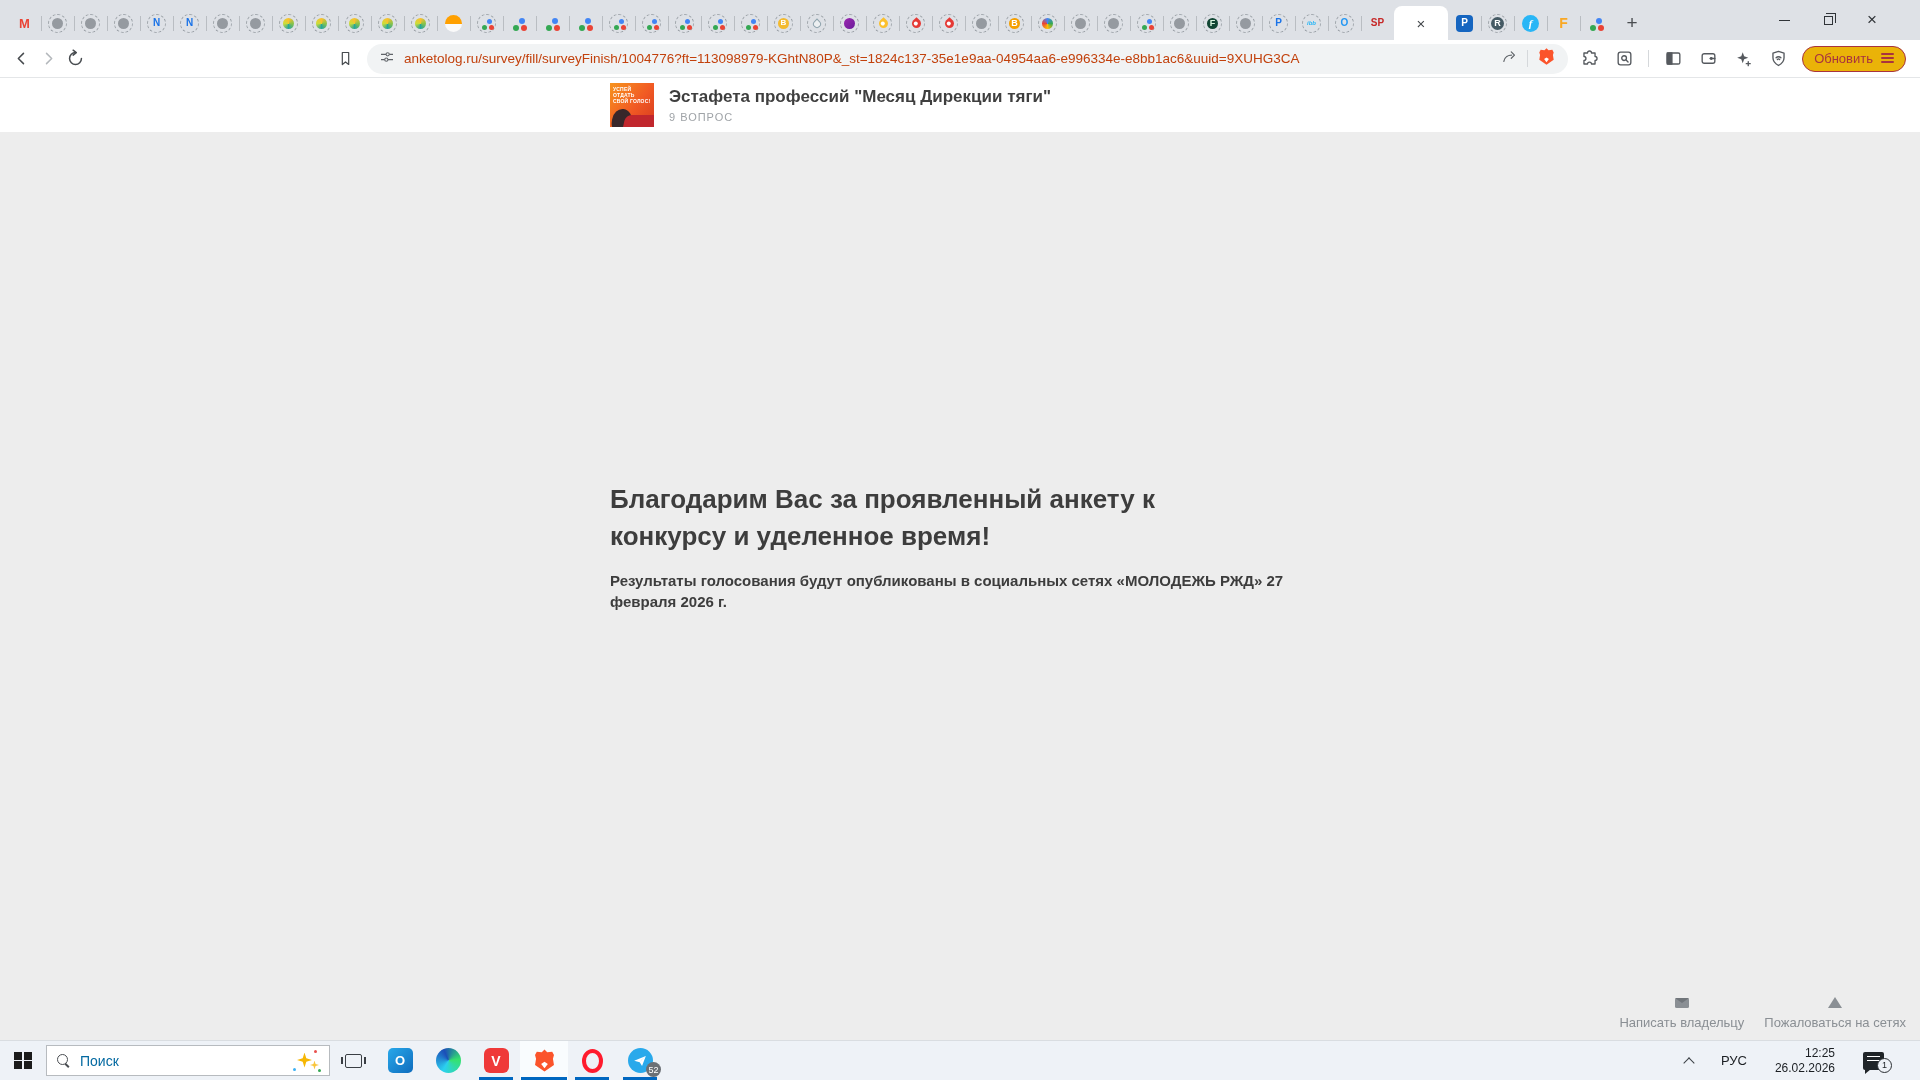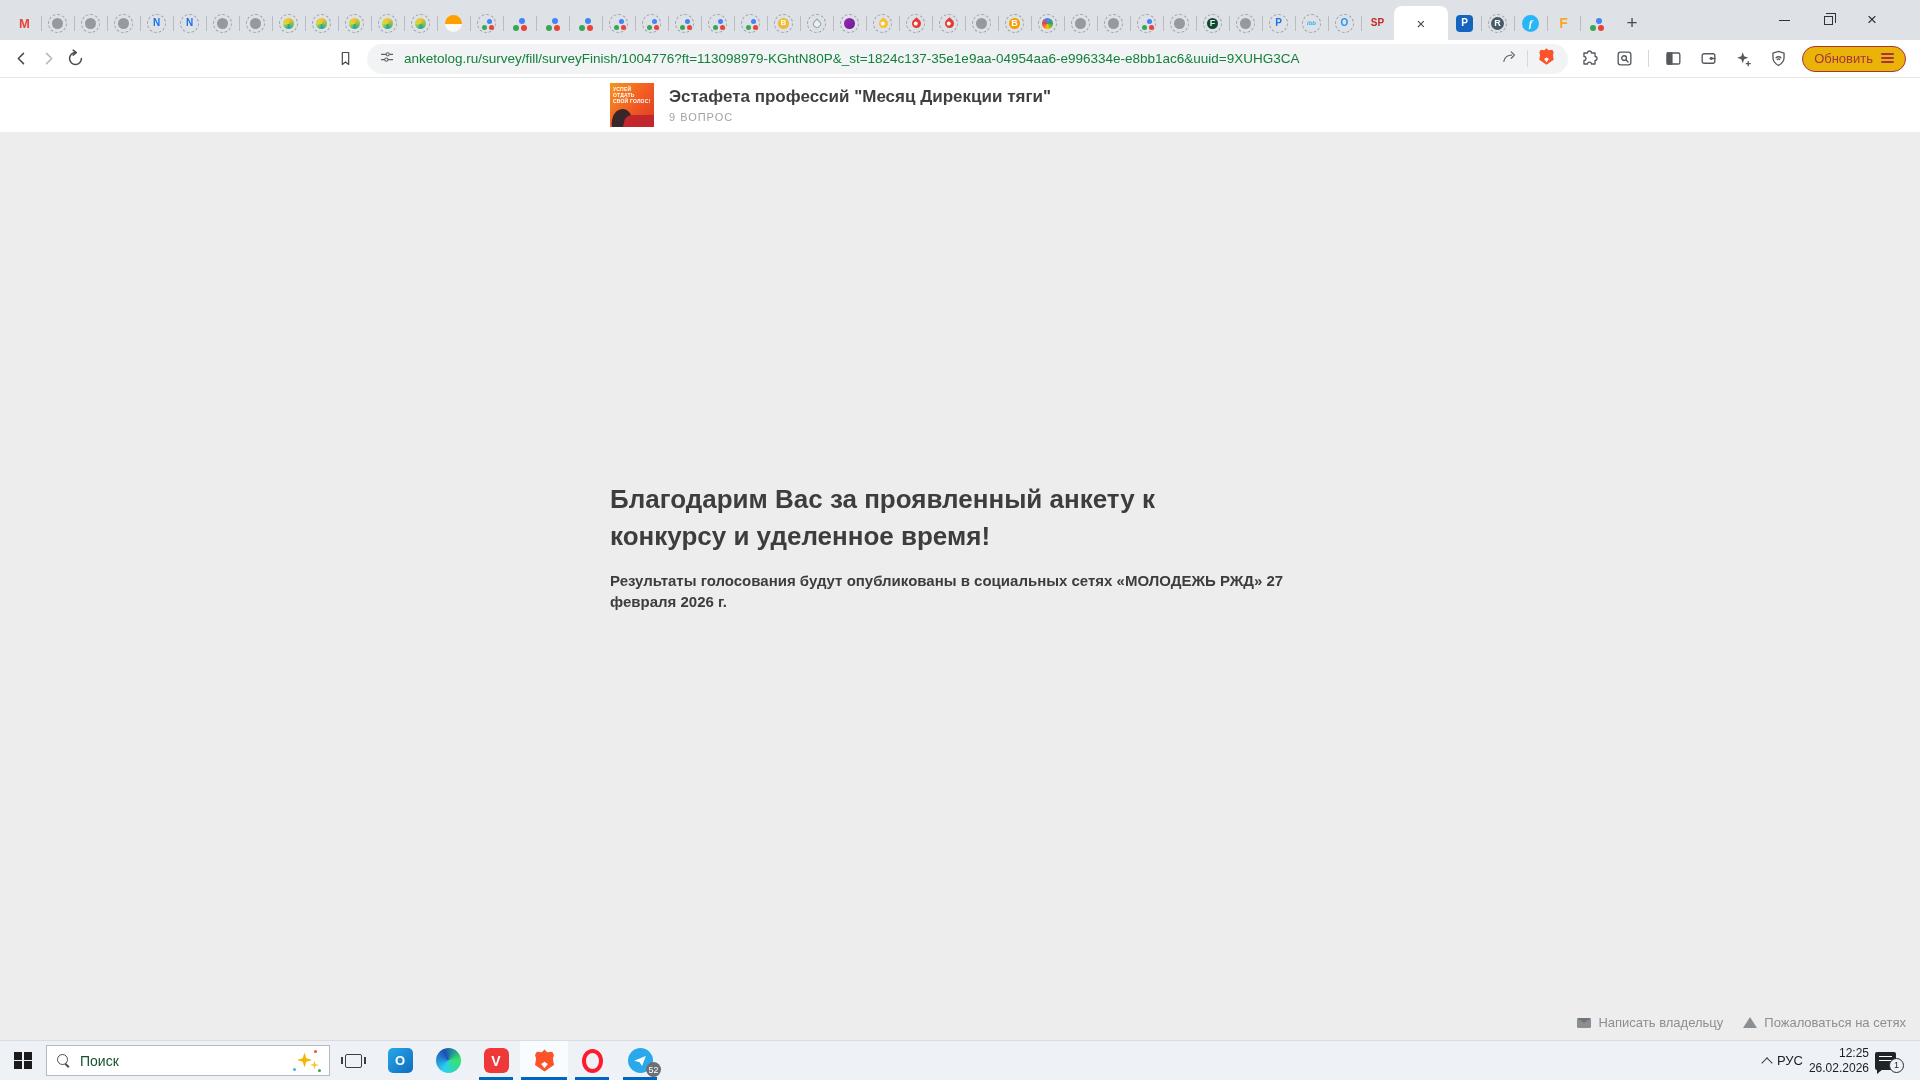--- a/index.html
+++ b/index.html
@@ -58,21 +58,21 @@
   
   .toolbar{height:38px;background:#fff;display:flex;align-items:center;padding:0 14px 0 8px;border-bottom:1px solid #e4e6e8;flex:none;}
   .navbtn{width:27px;height:27px;display:flex;align-items:center;justify-content:center;cursor:pointer;flex:none;}
   .navbtn svg{width:19px;height:19px;stroke:#474b4f;fill:none;stroke-width:1.9;stroke-linecap:round;stroke-linejoin:round;}
   .navbtn.disabled svg{stroke:#b4b8bc;}
   .tb-gap{width:243px;flex:none;}
   .bookmark svg{width:17px;height:17px;stroke:#474b4f;fill:none;stroke-width:1.7;}
   .urlbar{flex:1;height:30px;background:#f1f3f4;border-radius:15px;display:flex;align-items:center;padding:0 12px;gap:9px;margin:0 10px 0 8px;min-width:0;}
   .urlbar svg{flex:none;}
   .tune svg{width:16px;height:16px;stroke:#5f6368;fill:#5f6368;stroke-width:1.6;}
-  .url-text{flex:1;font-size:13.5px;color:#15803d;white-space:nowrap;overflow:hidden;min-width:0;}
+  .url-text{flex:1;font-size:13.5px;color:#c2410c;white-space:nowrap;overflow:hidden;min-width:0;}
   .share svg{width:17px;height:17px;stroke:#5f6368;fill:none;stroke-width:1.7;stroke-linecap:round;stroke-linejoin:round;}
   .vdiv{width:1px;height:17px;background:#d5d8db;flex:none;}
   .lion svg{width:19px;height:19px;}
   .right-icons{display:flex;align-items:center;gap:13px;flex:none;}
   .ricon{width:22px;height:22px;display:flex;align-items:center;justify-content:center;cursor:pointer;}
   .ricon svg{width:19px;height:19px;stroke:#55595e;fill:none;stroke-width:1.7;stroke-linecap:round;stroke-linejoin:round;}
   .update-btn{margin-left:13px;display:flex;align-items:center;gap:8px;border:1.5px solid #a8333f;color:#a8333f;background:#eab308;border-radius:15px;padding:4px 11px 5px;font-size:13px;cursor:pointer;flex:none;}
   .hamb{display:flex;flex-direction:column;gap:2.6px;}
   .hamb i{display:block;width:13px;height:1.7px;background:#a8333f;border-radius:1px;}
 
@@ -84,35 +84,35 @@
   .slogo::before{content:"";position:absolute;left:2px;bottom:-6px;width:20px;height:24px;background:#38272a;border-radius:50% 50% 40% 40%;transform:rotate(8deg);}
   .slogo::after{content:"";position:absolute;right:-4px;bottom:-3px;width:34px;height:15px;background:#c1272d;border-radius:6px 2px 0 0;transform:skewX(-12deg);}
   .sh-text{display:flex;flex-direction:column;}
   .sh-title{font-size:17px;font-weight:700;color:#3f3f3f;}
   .sh-q{font-size:11px;color:#9fa3a7;letter-spacing:1px;margin-top:4px;}
   .survey-body{flex:1;background:#ededed;position:relative;}
   .col{width:700px;margin:0 auto;padding-top:349px;}
   .col h1{font-size:26px;line-height:37px;color:#3d3d3d;font-weight:800;max-width:600px;margin-bottom:15px;}
   .col p{font-size:15px;line-height:21px;color:#3d3d3d;font-weight:700;max-width:700px;}
   .page-footer{position:absolute;right:14px;bottom:10px;display:flex;gap:20px;align-items:center;}
-  .pf-link{display:flex;gap:7px;align-items:center;cursor:pointer;color:#8a8f94;font-size:13px;}
+  .pf-link{display:flex;gap:7px;align-items:center;cursor:pointer;color:#8a8f94;font-size:13px;flex-direction:column;}
   .env{width:14px;height:10px;background:#8a8f94;border-radius:1.5px;position:relative;flex:none;}
   .env::before{content:"";position:absolute;left:0;top:0;width:0;height:0;border-left:7px solid transparent;border-right:7px solid transparent;border-top:5px solid #70757a;}
   .tri{width:0;height:0;border-left:7px solid transparent;border-right:7px solid transparent;border-bottom:11px solid #8a8f94;flex:none;}
 
   
   .taskbar{height:40px;background:#eef2f7;border-top:1px solid #d9dde1;display:flex;align-items:stretch;flex:none;}
   .tb-btn{width:46px;display:flex;align-items:center;justify-content:center;cursor:pointer;}
   .winlogo{display:grid;grid-template-columns:8px 8px;grid-template-rows:8px 8px;gap:1.5px;}
   .winlogo i{background:#1b1b1b;}
   .searchbox{width:284px;margin:4px 0;background:#fff;border:1px solid #b7bbbf;display:flex;align-items:center;padding:0 10px;gap:9px;cursor:text;}
   .searchbox .mag{width:14px;height:14px;flex:none;position:relative;}
   .searchbox .mag::before{content:"";position:absolute;left:0;top:0;width:9px;height:9px;border:1.6px solid #4a4e52;border-radius:50%;}
   .searchbox .mag::after{content:"";position:absolute;left:9px;top:9px;width:5px;height:1.6px;background:#4a4e52;transform:rotate(45deg);transform-origin:0 0;}
-  .searchbox span{font-size:14px;color:#14532d;}
+  .searchbox span{font-size:14px;color:#0369a1;}
   .sparkles{margin-left:auto;position:relative;width:26px;height:22px;flex:none;}
   .st{position:absolute;clip-path:polygon(50% 0,62% 38%,100% 50%,62% 62%,50% 100%,38% 62%,0 50%,38% 38%);background:#f6b704;}
   .st.big{width:15px;height:15px;left:4px;top:3px;}
   .st.small{width:9px;height:9px;right:0;bottom:2px;background:#f9c63d;}
   .sdot{position:absolute;width:3px;height:3px;border-radius:50%;}
   .sdot.b{left:0;bottom:1px;background:#3db1f4;}
   .sdot.r{right:2px;top:0;background:#e9504d;}
   .sdot.g{right:-2px;bottom:0;background:#34a853;}
   .taskview{width:17px;height:14px;border:1.6px solid #3a3f44;border-radius:2px;position:relative;}
   .taskview::before{content:"";position:absolute;left:-5px;top:2px;width:2px;height:7px;background:#3a3f44;}
@@ -121,21 +121,21 @@
   .app .ind{position:absolute;bottom:0;left:7px;right:7px;height:3px;background:#0067c0;}
   .app.active-app{background:#f9fcfe;}
   .app.active-app .ind{left:1px;right:1px;}
   .outlook{width:25px;height:25px;border-radius:5px;background:linear-gradient(135deg,#28a8ea,#0f6cbd);display:flex;align-items:center;justify-content:center;color:#fff;font-weight:800;font-size:13px;}
   .edge{width:25px;height:25px;border-radius:50%;background:conic-gradient(from 210deg,#2bd0f0,#1b4eb8 35%,#35e26d 65%,#2bd0f0);}
   .vivaldi{width:25px;height:25px;border-radius:6px;background:#ef3939;display:flex;align-items:center;justify-content:center;color:#fff;font-weight:900;font-size:14px;}
   .opera{width:21px;height:24px;border:4.5px solid #ff1b2d;border-radius:50%;}
   .tg{width:25px;height:25px;border-radius:50%;background:#29a9eb;display:flex;align-items:center;justify-content:center;}
   .tg svg{width:14px;height:14px;}
   .badge68{position:absolute;right:3px;bottom:3px;width:15px;height:15px;border-radius:50%;background:#6b7075;color:#fff;font-size:9px;display:flex;align-items:center;justify-content:center;}
-  .tray{margin-left:auto;display:flex;align-items:center;gap:6px;padding-right:16px;}
+  .tray{margin-left:auto;display:flex;align-items:center;gap:28px;padding-right:28px;}
   .chev{width:8px;height:8px;border-left:1.7px solid #3a3f44;border-top:1.7px solid #3a3f44;transform:rotate(45deg);margin-top:4px;cursor:pointer;}
   .lang{font-size:13px;color:#1b1f23;cursor:pointer;}
   .clock{text-align:right;font-size:12px;line-height:15px;color:#1b1f23;cursor:pointer;}
   .notif{position:relative;width:21px;height:18px;cursor:pointer;margin-right:8px;}
   .notif .bubble{position:absolute;inset:0;background:#1f2428;border-radius:2px;}
   .notif .bubble::before{content:"";position:absolute;left:4px;right:4px;top:4px;height:1.6px;background:#fff;box-shadow:0 4px 0 #fff;}
   .notif .bubble::after{content:"";position:absolute;left:2px;bottom:-4px;width:0;height:0;border-top:5px solid #1f2428;border-right:6px solid transparent;}
   .badge1{position:absolute;right:-8px;bottom:-3px;width:15px;height:15px;border-radius:50%;background:#eef2f7;border:1.2px solid #2b2f33;color:#1b1f23;font-size:9px;display:flex;align-items:center;justify-content:center;}
 </style>
 </head>

